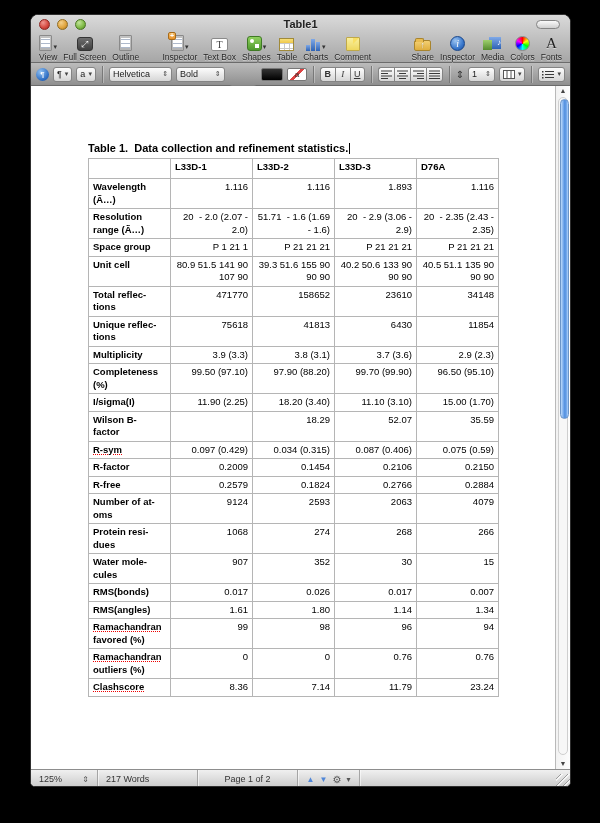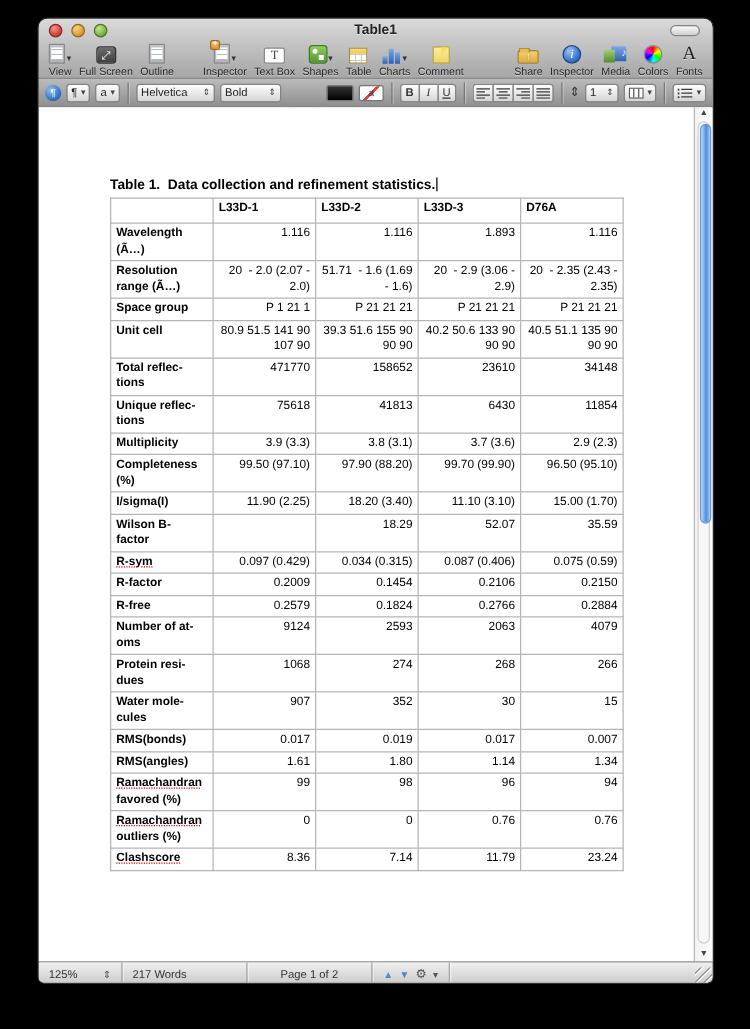--- a/index.html
+++ b/index.html
@@ -464,21 +464,21 @@
             <tr>
               <th><span>Water mole-</span><br><span>cules</span></th>
               <td>907</td>
               <td>352</td>
               <td>30</td>
               <td>15</td>
             </tr>
             <tr>
               <th><span>RMS(bonds)</span></th>
               <td>0.017</td>
-              <td>0.019</td>
+              <td>0.026</td>
               <td>0.017</td>
               <td>0.007</td>
             </tr>
             <tr>
               <th><span>RMS(angles)</span></th>
               <td>1.61</td>
               <td>1.80</td>
               <td>1.14</td>
               <td>1.34</td>
             </tr>

